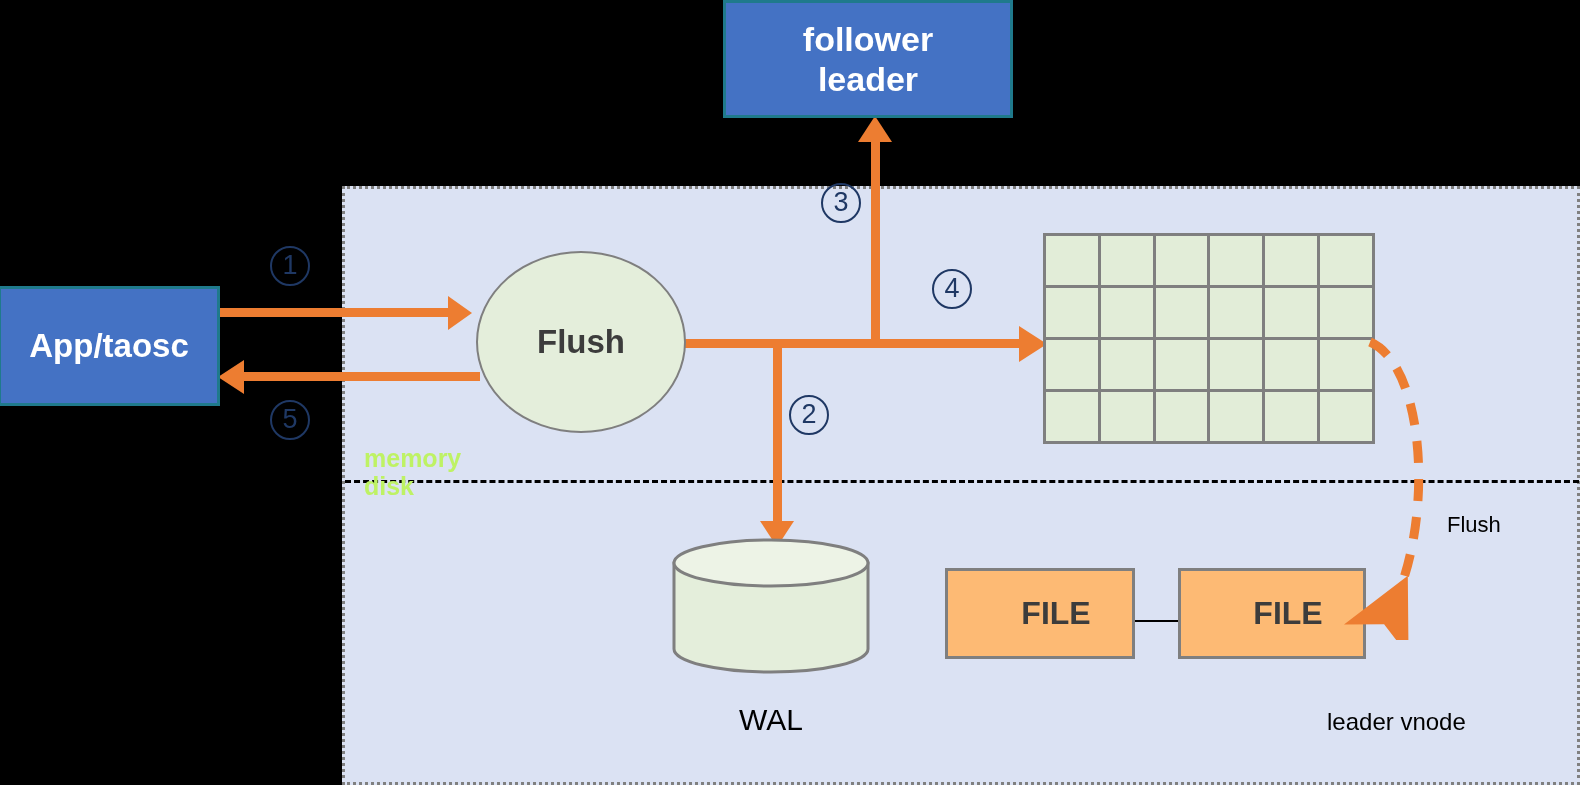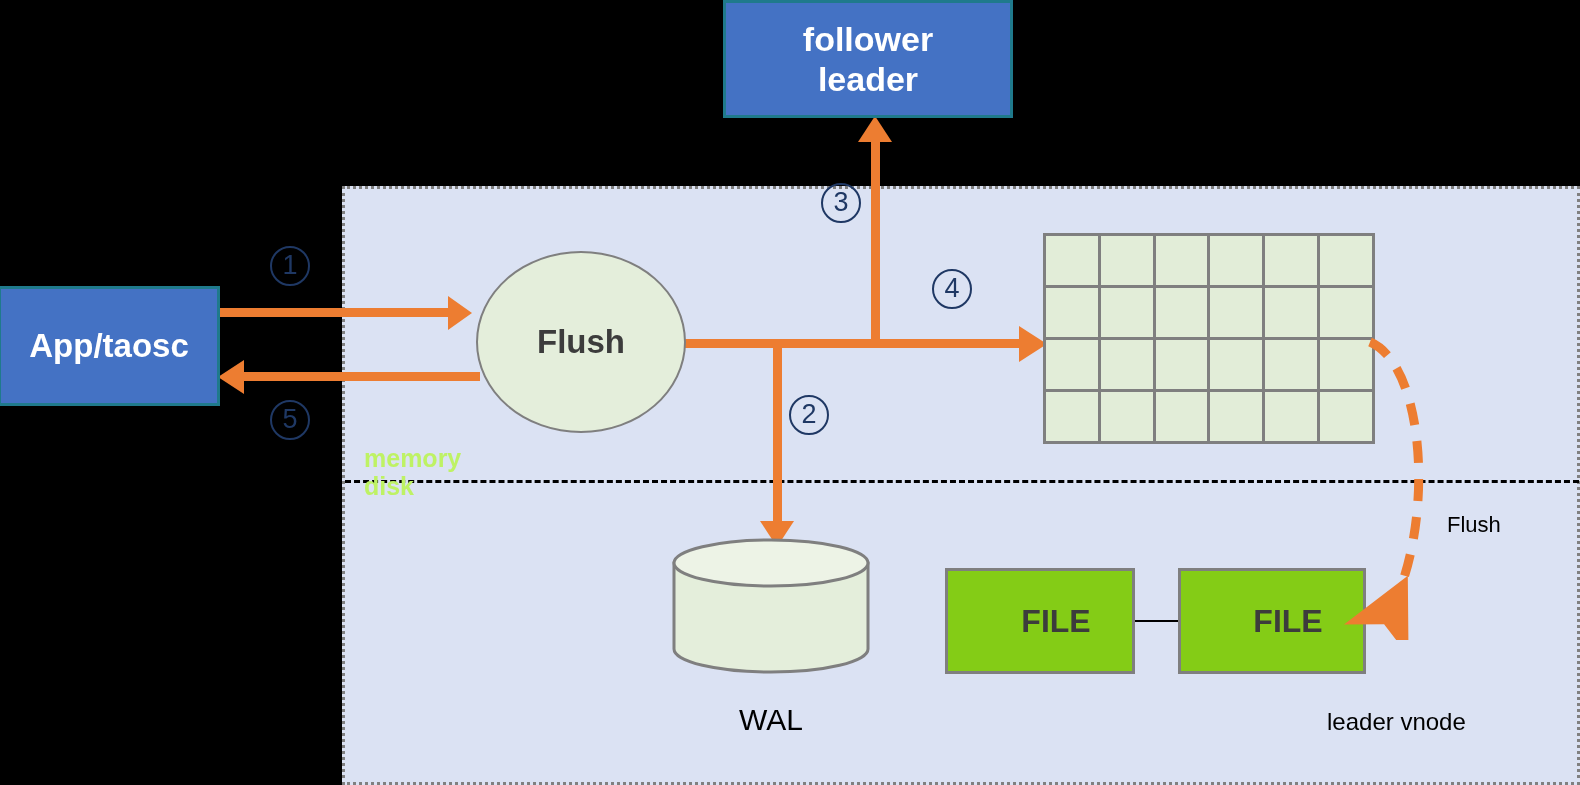--- a/index.html
+++ b/index.html
@@ -127,31 +127,31 @@
     left: 672px;
     top: 703px;
     width: 198px;
     text-align: center;
     font-size: 30px;
     color: #000000;
   }
   
   .file-box {
     position: absolute;
-    background: #84cc16;
+    background: #fdba74;
     border: 3px solid #7f7f7f;
     box-sizing: border-box;
     display: flex;
     align-items: center;
     justify-content: center;
     font-size: 32px;
     font-weight: bold;
     color: #3c3c3c;
     top: 568px;
-    height: 106px;
+    height: 91px;
     padding-left: 32px;
   }
   #file-box-1 { left: 945px; width: 190px; }
   #file-box-2 { left: 1178px; width: 188px; }
   #file-connector {
     position: absolute;
     left: 1135px;
     top: 620px;
     width: 44px;
     height: 0;

